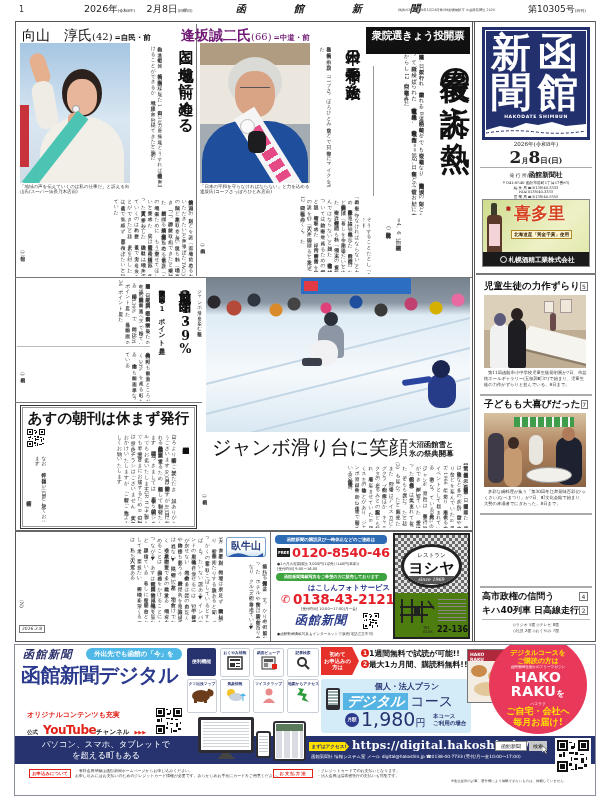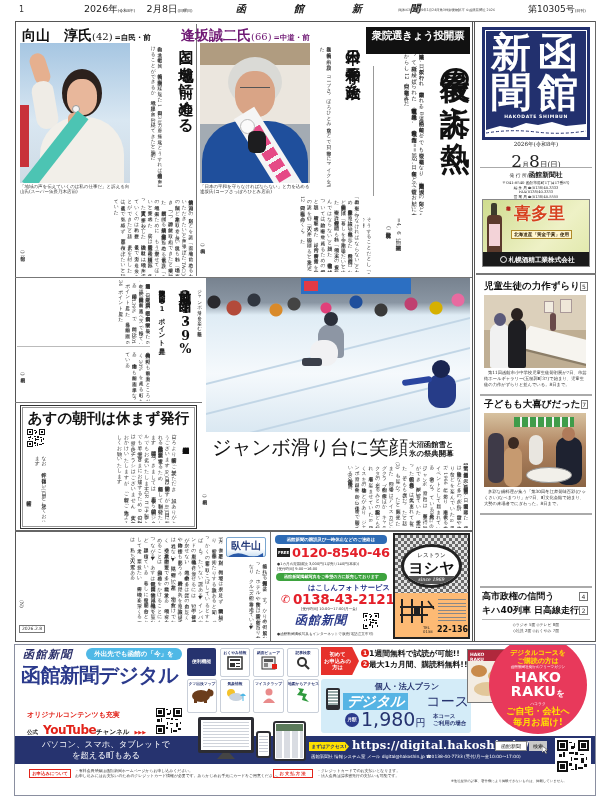--- a/index.html
+++ b/index.html
@@ -45,21 +45,21 @@
 <div class="hr" style="left:15px;top:641px;width:581px;border-color:#555"></div>
 <div class="a" style="left:472px;top:21px;width:124px;height:621px;border-left:3px double #555;border-right:1px solid #666"></div>
 <div class="vr" style="left:196px;top:24px;height:252px"></div>
 <div class="vr" style="left:373px;top:66px;height:130px;border-color:#999"></div>
 <div class="hr" style="left:15px;top:277px;width:457px"></div>
 <div class="hr" style="left:15px;top:402px;width:187px"></div>
 <div class="hr" style="left:15px;top:530px;width:457px;border-top:2px solid #666"></div>
 <div class="vr" style="left:270px;top:532px;height:109px"></div>
 
 <div class="a" style="left:22px;top:25px;white-space:nowrap;color:#111">
-  <span style="font-size:14px;font-weight:bold">向山　淳氏</span><span style="font-size:10px">(42)</span><span class="sans" style="font-size:7.5px;font-weight:bold;margin-left:2px">=自民・前</span>
+  <span style="font-size:14px;font-weight:normal">向山　淳氏</span><span style="font-size:10px">(42)</span><span class="sans" style="font-size:7.5px;font-weight:bold;margin-left:2px">=自民・前</span>
 </div>
 <div class="ph" style="left:20px;top:43px;width:110px;height:140px;background:linear-gradient(#a6c6e2,#d9e7f2 55%,#cfdbe5)">
   <div class="sh" style="left:0;top:62px;width:9px;height:62px;background:#c8323a"></div>
   <div class="sh" style="left:12px;top:10px;width:16px;height:32px;border-radius:8px;background:#e6b08f;transform:rotate(-18deg)"></div>
   <div class="sh" style="left:14px;top:38px;width:22px;height:48px;border-radius:10px;background:#efece6;transform:rotate(-10deg)"></div>
   <div class="sh" style="left:20px;top:74px;width:84px;height:80px;border-radius:38px 38px 0 0;background:#f2efe9"></div>
   <div class="sh" style="left:42px;top:26px;width:40px;height:48px;border-radius:50%;background:#2c211d"></div>
   <div class="sh" style="left:47px;top:36px;width:30px;height:36px;border-radius:45%;background:#e8b79b"></div>
   <div class="sh" style="left:52px;top:62px;width:8px;height:8px;border-radius:50%;background:#f4f4f4;border:1px solid #999"></div>
   <div class="sh" style="left:48px;top:70px;width:12px;height:14px;border-radius:5px;background:#e2aa8a"></div>
@@ -242,21 +242,21 @@
           <rect x="8" y="15" width="2" height="2"></rect>
           <rect x="12" y="16" width="1" height="4"></rect>
           <rect x="14" y="18" width="3" height="1"></rect>
           <rect x="18" y="16" width="2" height="2"></rect>
         </g>
       </svg>
   </div>
   <div class="sh" style="left:4px;top:99px;font-size:3.6px;white-space:nowrap;color:#333">●函館新聞掲載写真もインターネットで販売(電話注文不可)</div>
 </div>
 
-<div class="a" style="left:393px;top:533px;width:77px;height:106px;border:2px solid #222;overflow:hidden;background:#fdba74">
+<div class="a" style="left:393px;top:533px;width:77px;height:106px;border:2px solid #222;overflow:hidden;background:#4d7c0f">
   <div class="sh" style="left:0;top:0;width:73px;height:58px;background:repeating-conic-gradient(#6a6a6a 0 25%,#e2e2e2 0 50%) 0 0/6px 6px"></div>
   <div class="sh" style="left:6px;top:9px;width:61px;height:44px;border-radius:50%;border:3px solid #222;background:#fff;overflow:hidden">
     <div class="sans" style="text-align:center;font-size:5.6px;margin-top:5px;color:#222;white-space:nowrap">レストラン</div>
     <div class="sans" style="text-align:center;font-size:15px;font-weight:bold;line-height:16px;color:#111;white-space:nowrap">ヨシヤ</div>
     <div style="text-align:center;font-size:4.8px;background:#555;color:#fff;font-style:italic;line-height:8px;white-space:nowrap">since 1969</div>
   </div>
   <svg class="sh" style="left:3px;top:62px" width="38" height="28" viewBox="0 0 38 28">
       <g stroke="#222" stroke-width="2" fill="none">
         <path d="M4 2V26M14 2V26M24 4V26M2 10H36M2 18H30"></path>
         <path d="M30 4 L36 12" stroke-width="1.5"></path>
@@ -275,21 +275,21 @@
   <div class="sh" style="left:9px;top:44px;font-size:40px;font-weight:bold;color:#fff;line-height:42px">聞</div>
   <div class="sh" style="left:56px;top:44px;font-size:40px;font-weight:bold;color:#fff;line-height:42px">館</div>
   <div class="sh sans" style="left:0;top:87px;width:108px;text-align:center;font-size:4.6px;font-weight:bold;color:#fff;letter-spacing:0.6px">HAKODATE SHIMBUN</div>
   <svg class="sh" style="left:4px;top:93px" width="100" height="16" viewBox="0 0 100 16">
       <path d="M0 10 L14 6 L26 8 L40 3 L52 5 L66 2 L80 6 L100 4 V16 H0Z" fill="#fff"></path>
       <path d="M0 13 Q25 9 50 12 T100 11" stroke="#22306e" stroke-width="1" fill="none" stroke-dasharray="3 2"></path>
     </svg>
 </div>
 <div class="a" style="left:478px;top:141px;width:116px;text-align:center;color:#222">
   <div style="font-size:5.6px;line-height:7px">2026年(令和8年)</div>
-  <div style="font-weight:normal;line-height:26px;white-space:nowrap">
+  <div style="font-weight:bold;line-height:18px;white-space:nowrap">
     <span style="font-size:17px">2</span><span style="font-size:7px">月</span><span style="font-size:17px">8</span><span style="font-size:7.5px">日(日)</span>
   </div>
 </div>
 <div class="hr" style="left:480px;top:167px;width:112px;border-color:#aaa"></div>
 <div class="a" style="left:478px;top:168px;width:116px;text-align:center;color:#222">
   <div style="white-space:nowrap;line-height:8px"><span style="font-size:4.8px">発 行 所/</span><span class="sans" style="font-size:6.8px;font-weight:bold">函館新聞社</span></div>
   <div style="font-size:3.8px;line-height:5.5px;white-space:nowrap">〒041-8540 函館市港町1丁目17番8号</div>
   <div style="font-size:3.6px;line-height:4.8px;white-space:nowrap">編 集 局 ☎(0138)40-3333</div>
   <div style="font-size:3.6px;line-height:4.8px;white-space:nowrap">FAX(0138)40-3333</div>
   <div style="font-size:3.6px;line-height:4.8px;white-space:nowrap">営 業 局 ☎(0138)40-5555</div>
@@ -492,21 +492,21 @@
   <div class="sh" style="left:346px;top:14px;font-size:7.8px;font-weight:bold;white-space:nowrap;color:#111">
     <span style="display:inline-block;width:8px;height:8px;border-radius:50%;background:#e2231a;color:#fff;font-size:6px;line-height:8px;text-align:center;vertical-align:1px">2</span><span>最大1カ月間、購読料無料!!</span>
   </div>
 
   <div class="sh" style="left:306px;top:34px;width:150px;height:54px;background:#d4ecf8;border-radius:3px"></div>
   <div class="sh" style="left:311px;top:43px;width:14px;height:22px;background:#2d2d33;border-radius:2px">
     <div class="sh" style="left:2px;top:2px;width:10px;height:15px;background:repeating-linear-gradient(#fff 0 1.5px,#9aa 1.5px 3px)"></div>
   </div>
   <div class="sh" style="left:330px;top:36px;width:124px;text-align:center;font-size:8px;font-weight:bold;color:#26336f;white-space:nowrap">個人・法人プラン</div>
   <div class="sh" style="left:328px;top:47px;white-space:nowrap;line-height:17px">
-    <span style="display:inline-block;background:#56b4e4;color:#fff;font-size:14px;font-weight:bold;padding:0 4px;font-style:italic">デジタル</span><span style="font-size:14px;color:#26336f;margin-left:18px">コース</span>
+    <span style="display:inline-block;background:#56b4e4;color:#fff;font-size:14px;font-weight:bold;padding:0 4px;font-style:italic">デジタル</span><span style="font-size:14px;color:#26336f;margin-left:2px">コース</span>
   </div>
   <div class="sh" style="left:330px;top:68px;width:14px;height:14px;border-radius:50%;background:#2b3a8c;color:#fff;font-size:4.6px;font-weight:bold;line-height:14px;text-align:center">月額</div>
   <div class="sh" style="left:346px;top:63px;white-space:nowrap;color:#26336f">
     <span style="font-size:19px">1,980</span><span style="font-size:10px">円</span>
   </div>
   <div class="sh" style="left:418px;top:68px;font-size:5.5px;line-height:7px;color:#26336f;font-weight:bold;white-space:nowrap">
     <div>本コース</div>
     <div>ご利用の場合</div>
   </div>
 

